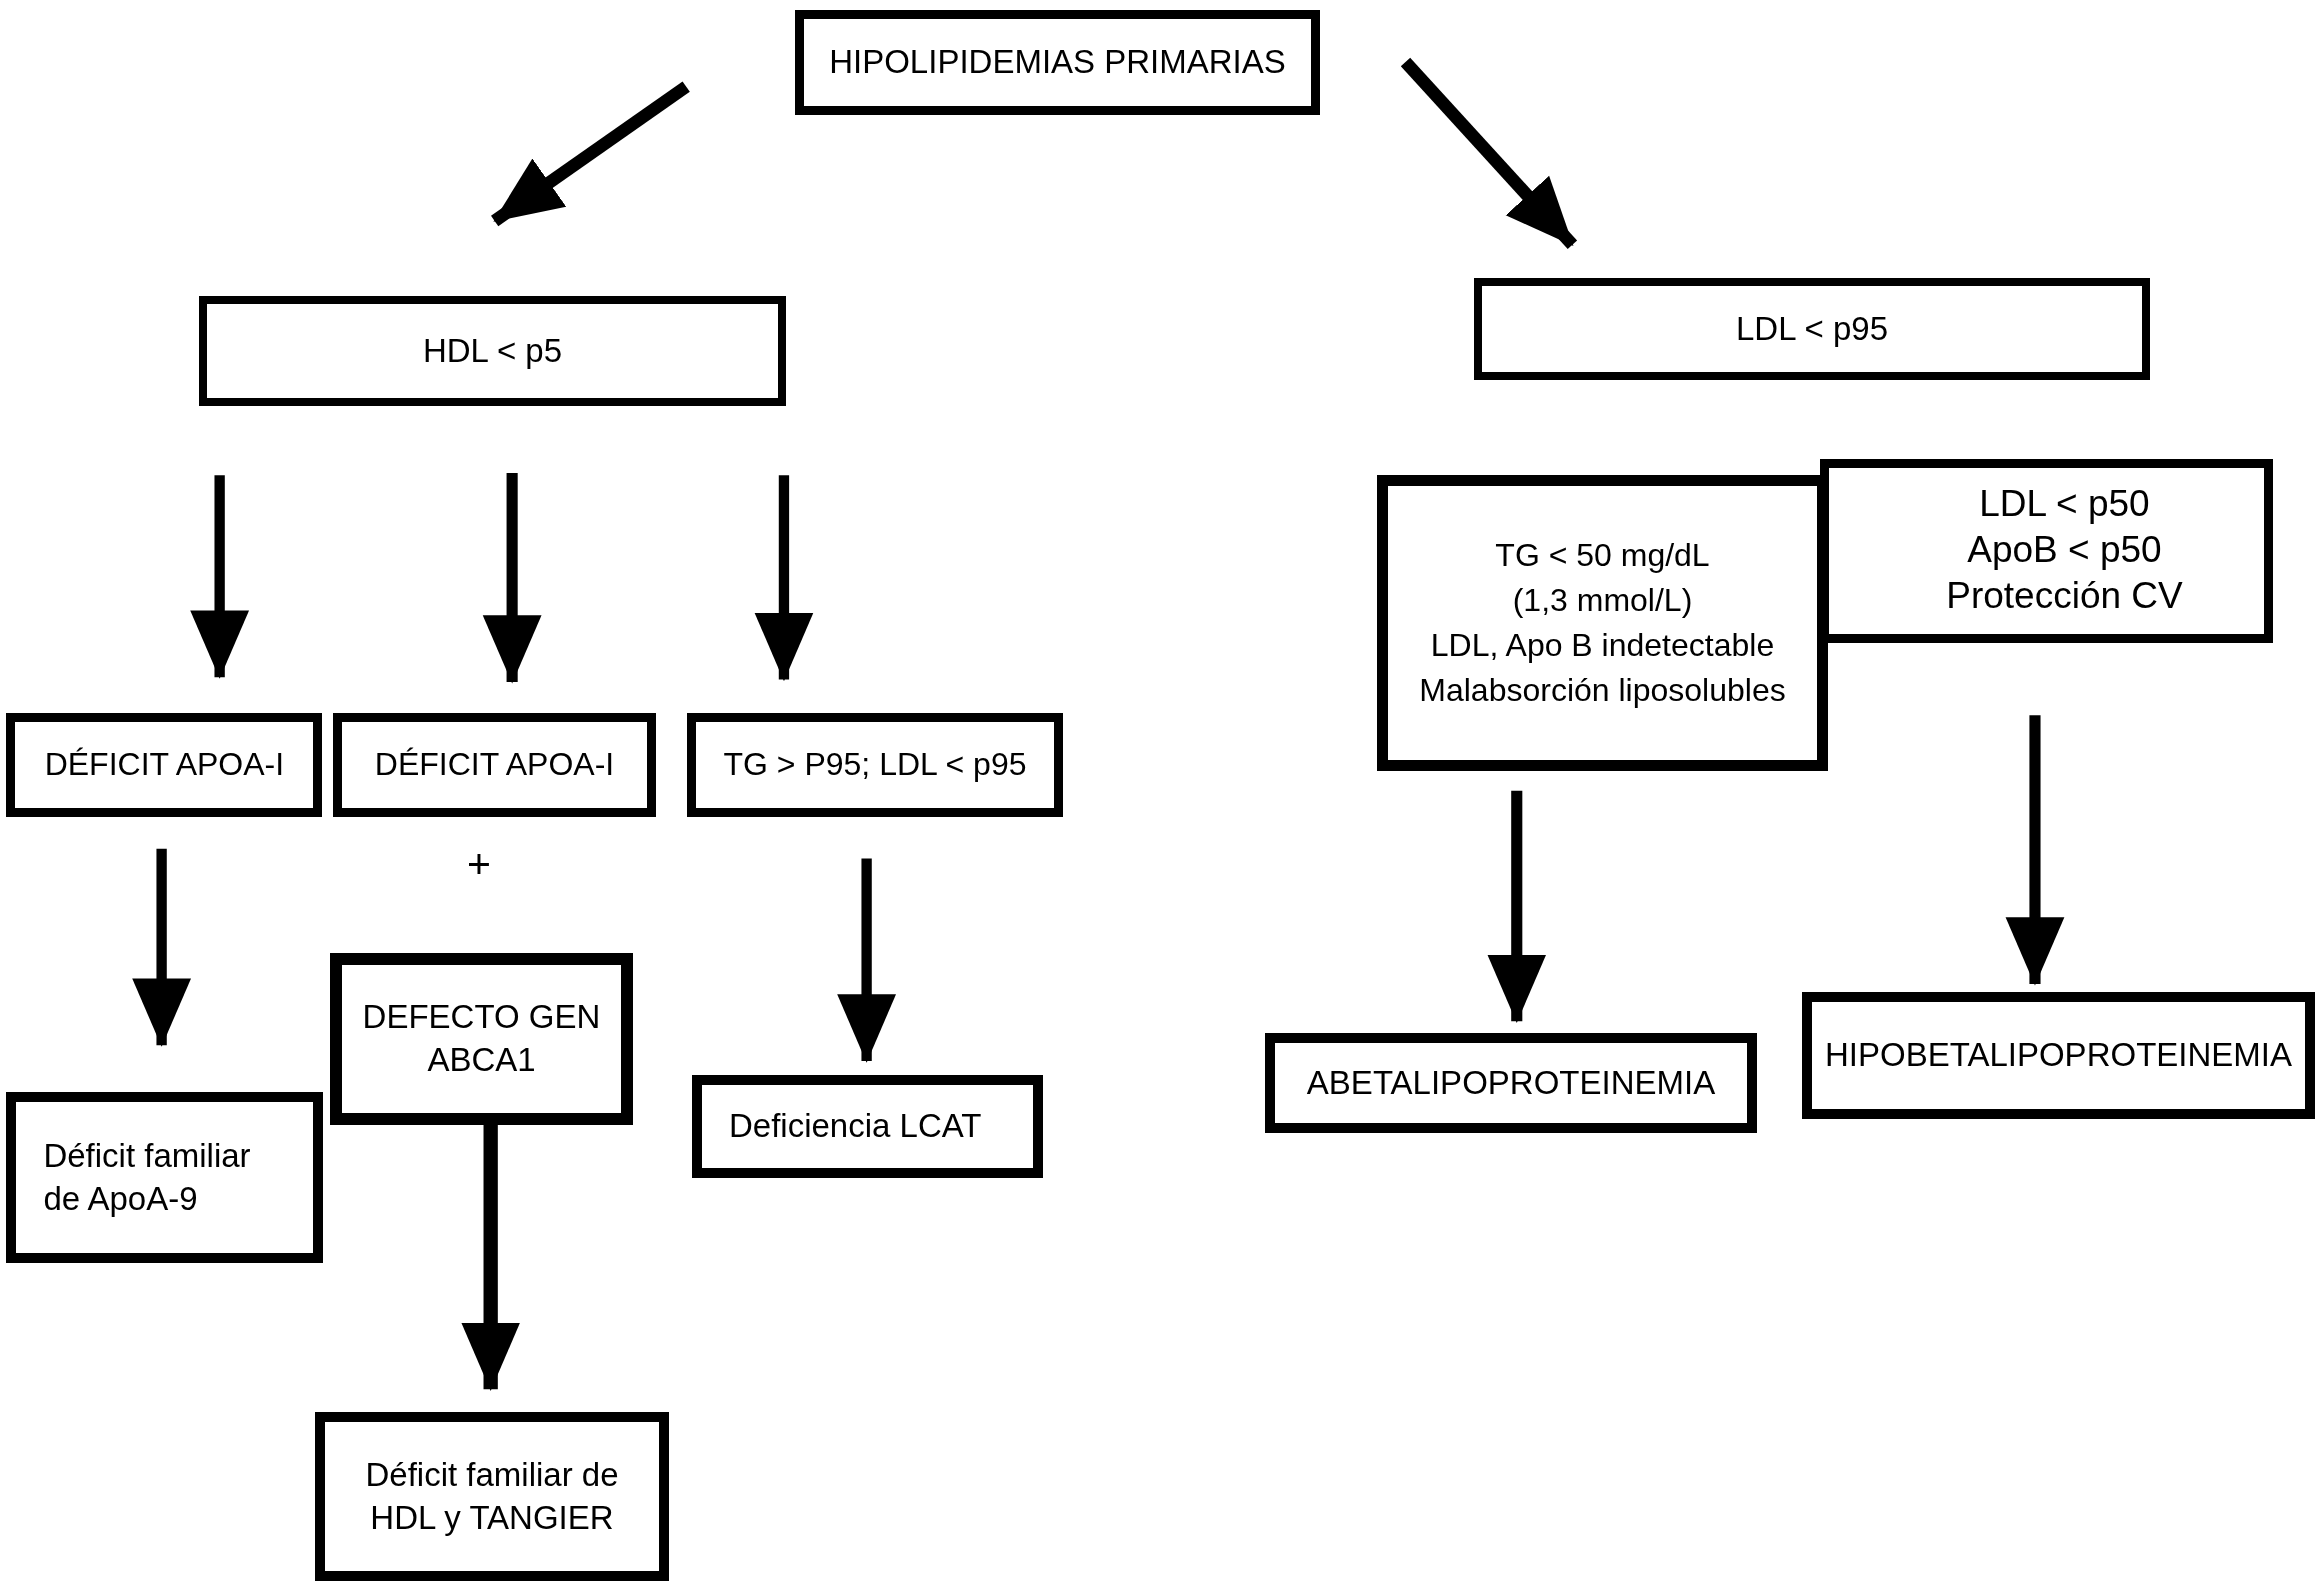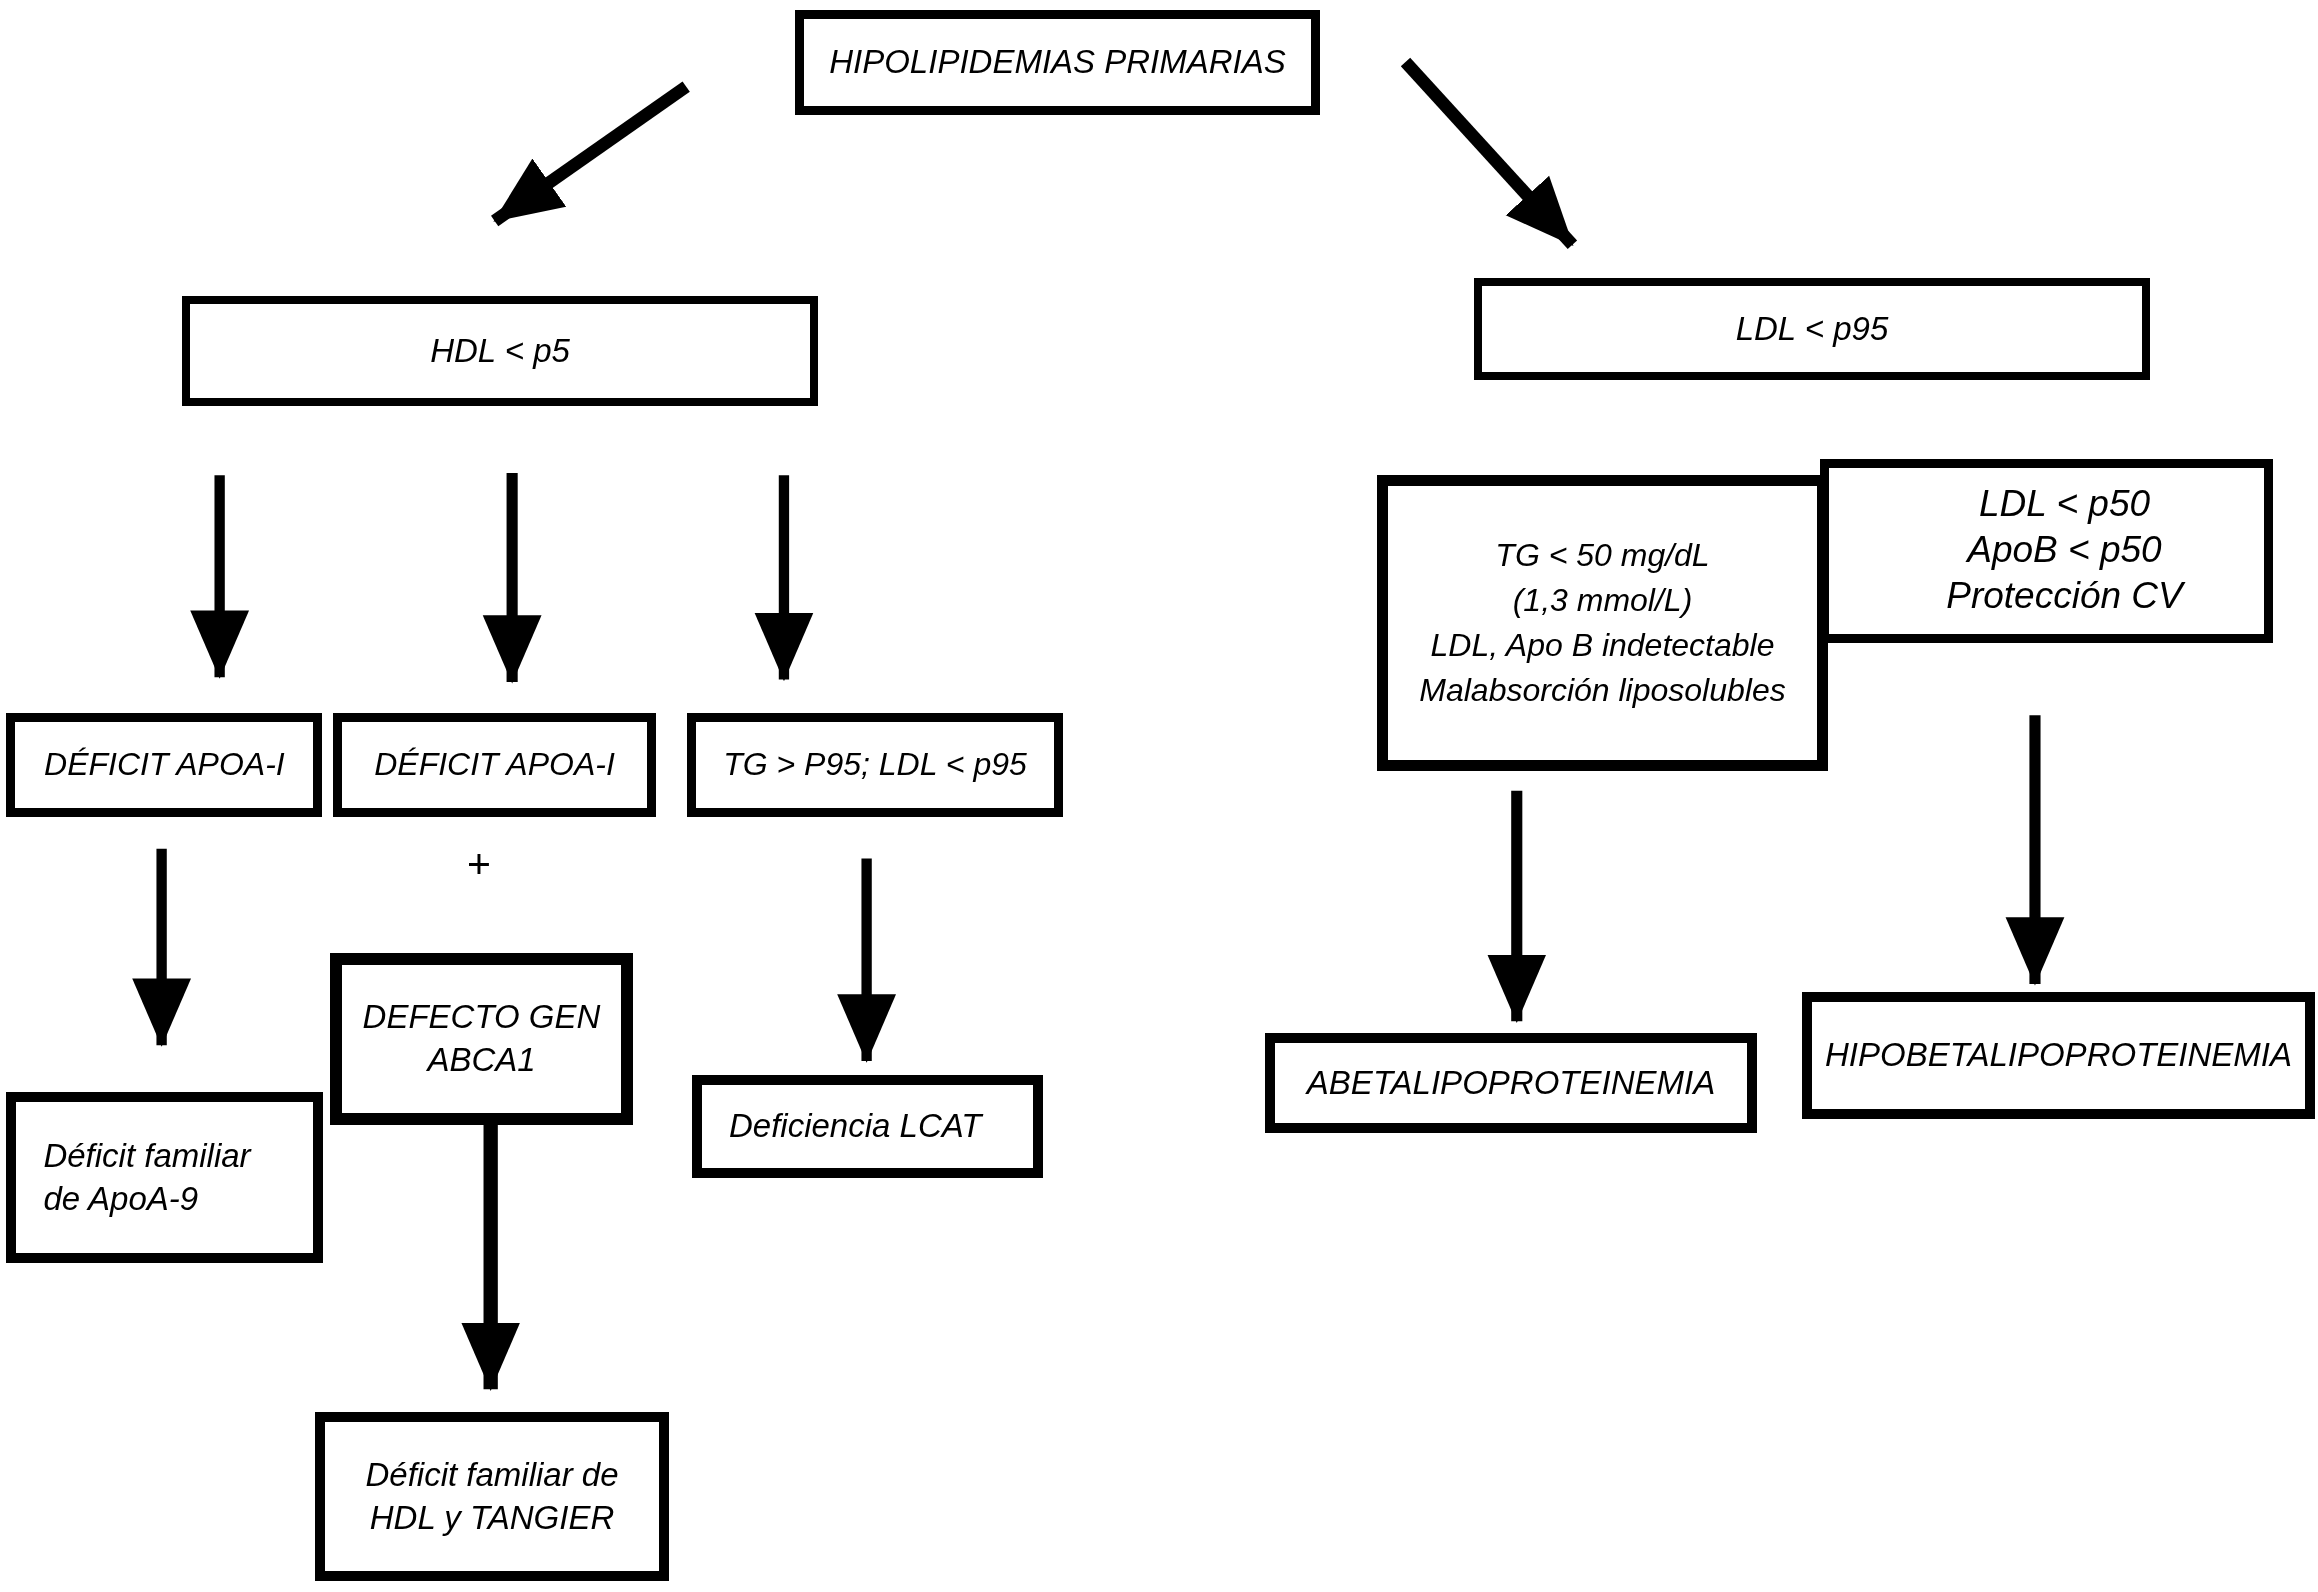--- a/index.html
+++ b/index.html
@@ -22,21 +22,20 @@
     background: #ffffff;
     border: 9.5px solid #000000;
     display: flex;
     align-items: center;
     justify-content: center;
     text-align: center;
     white-space: pre-line;
     font-size: 33px;
     line-height: 1.3;
     color: #000000;
-    font-style: italic;
   }
   .box.left-align {
     justify-content: flex-start;
     text-align: left;
     padding-left: 27px;
   }
   .box.top-align {
     align-items: flex-start;
     padding-top: 12.7px;
   }
@@ -53,21 +52,21 @@
   }
   .plus-sign {
     position: absolute;
     font-size: 41px;
     font-weight: 400;
     color: #000000;
   }
 
   
   #node-root        { left: 795px; top: 9.5px;   width: 525px; height: 105px; }
-  #node-hdl         { left: 182px;  top: 296px;  width: 636px; height: 110px; border-width: 8px; }
+  #node-hdl         { left: 199px;  top: 296px;  width: 587px; height: 110px; border-width: 8px; }
   #node-ldl95       { left: 1474px; top: 278px;  width: 676px; height: 102px; border-width: 8px; }
   #node-apoa1-a     { left: 6.4px;    top: 713px;  width: 316px; height: 104px; font-size: 32px; }
   #node-apoa1-b     { left: 333px;  top: 713px;  width: 323px; height: 104px; font-size: 32px; }
   #node-tg95        { left: 687px;  top: 713px;  width: 376px; height: 104px; font-size: 32px; text-align: center; }
   #node-abca1       { left: 330px;  top: 953px; width: 303px; height: 172px; border-width: 12.7px; }
   #node-apoa1-fam   { left: 6.4px;    top: 1092px; width: 317px; height: 171px; border-width: 10.3px; }
   #node-lcat        { left: 692px;  top: 1075px; width: 351px; height: 103px; border-width: 10.3px; }
   #node-tangier     { left: 315px;  top: 1412px; width: 354px; height: 169px; border-width: 10.3px; }
   #node-tg50        { left: 1377px; top: 475px;  width: 451px; height: 296px; border-width: 11px; font-size: 32px; line-height: 1.4; }
   #node-ldl50       { left: 1820px; top: 459px;  width: 453px; height: 184px; font-size: 37px; line-height: 1.25; padding-left: 36px; }

